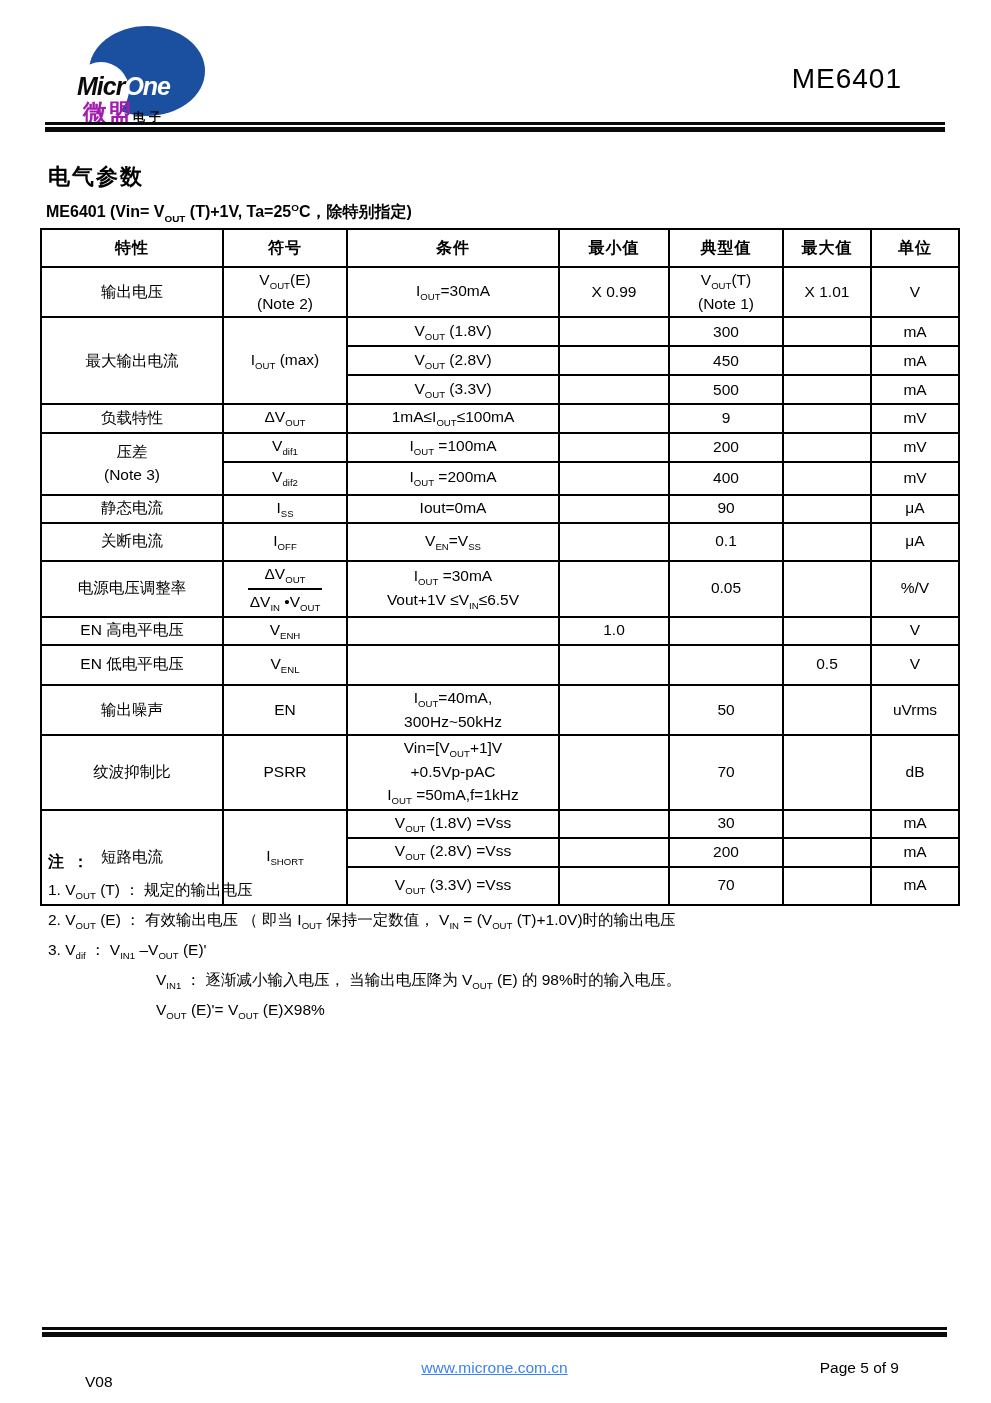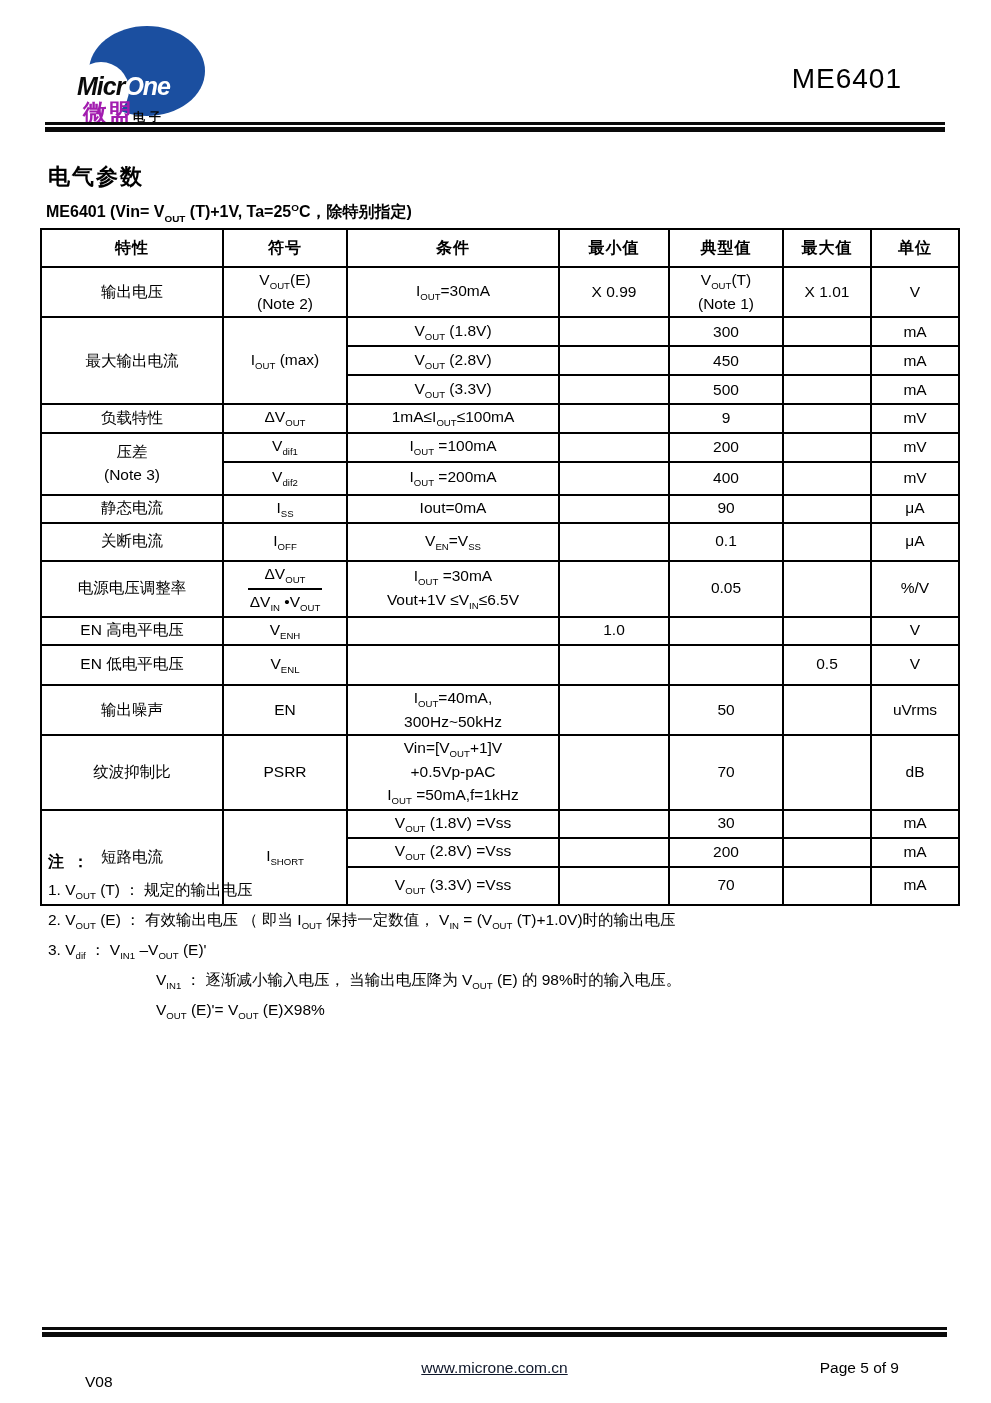--- a/index.html
+++ b/index.html
@@ -314,17 +314,17 @@
     <div class="note-line indent">V<sub>OUT</sub> (E)'= V<sub>OUT</sub> (E)X98%</div>
   </div>
 
   <div class="rule rule-bottom">
       <div class="thin"></div>
       <div class="gap"></div>
       <div class="thick"></div>
     </div>
   <div class="footer-text">
     <span class="footer-version">V08</span>
-    <a class="footer-link" style="color: #0f172a;">www.microne.com.cn</a>
+    <a class="footer-link" style="color: #3b82f6;">www.microne.com.cn</a>
     <span class="footer-page">Page 5 of 9</span>
   </div>
 
 </div>
 
 </body></html>

